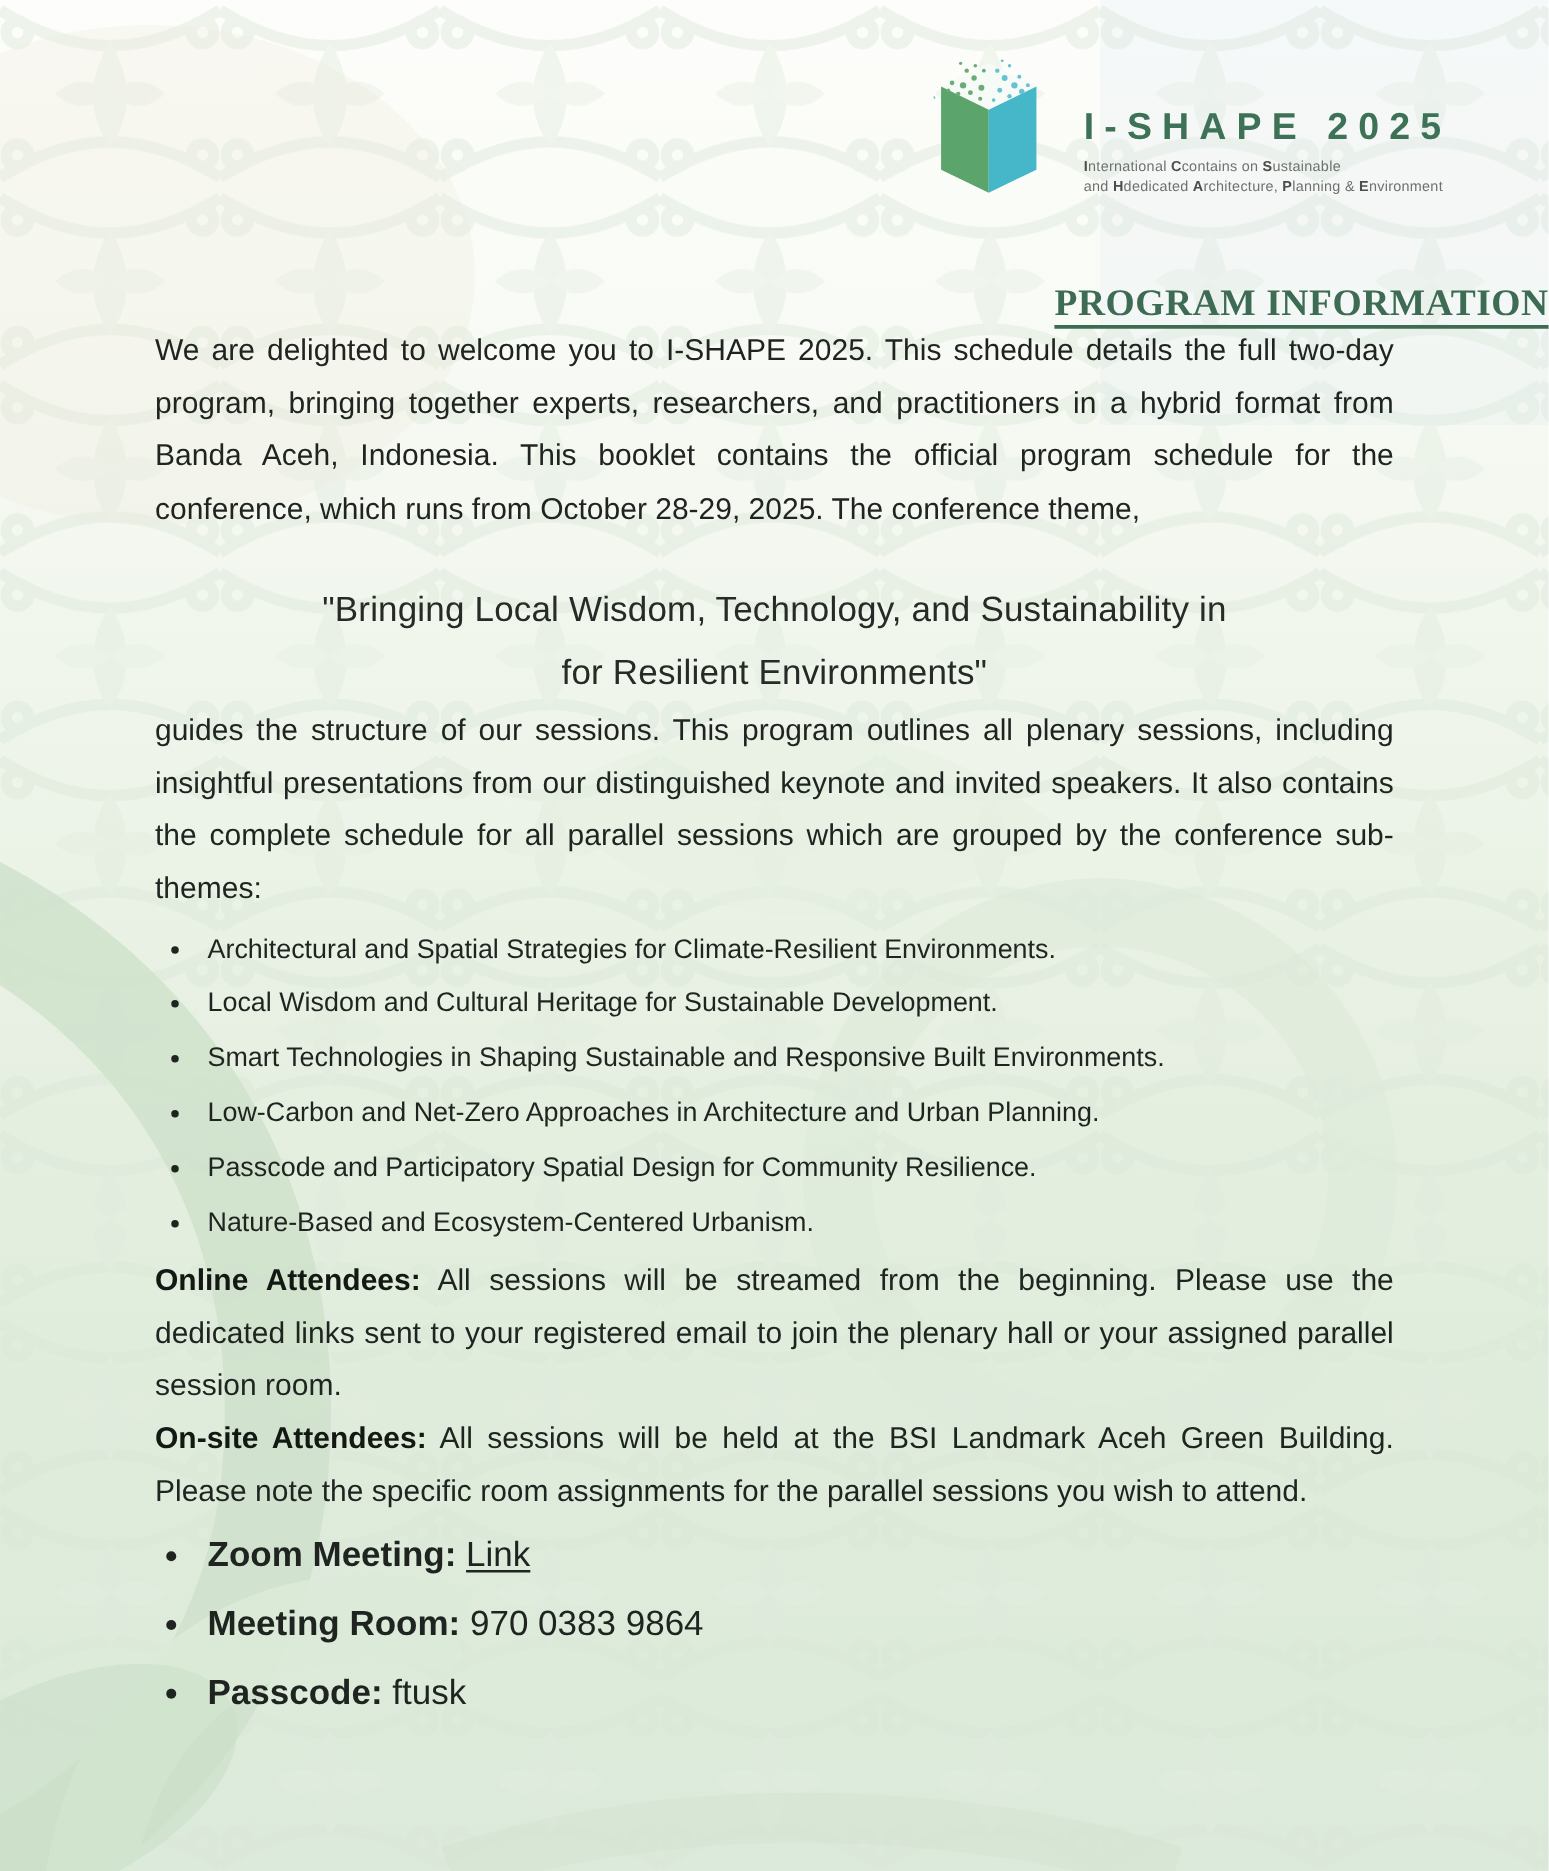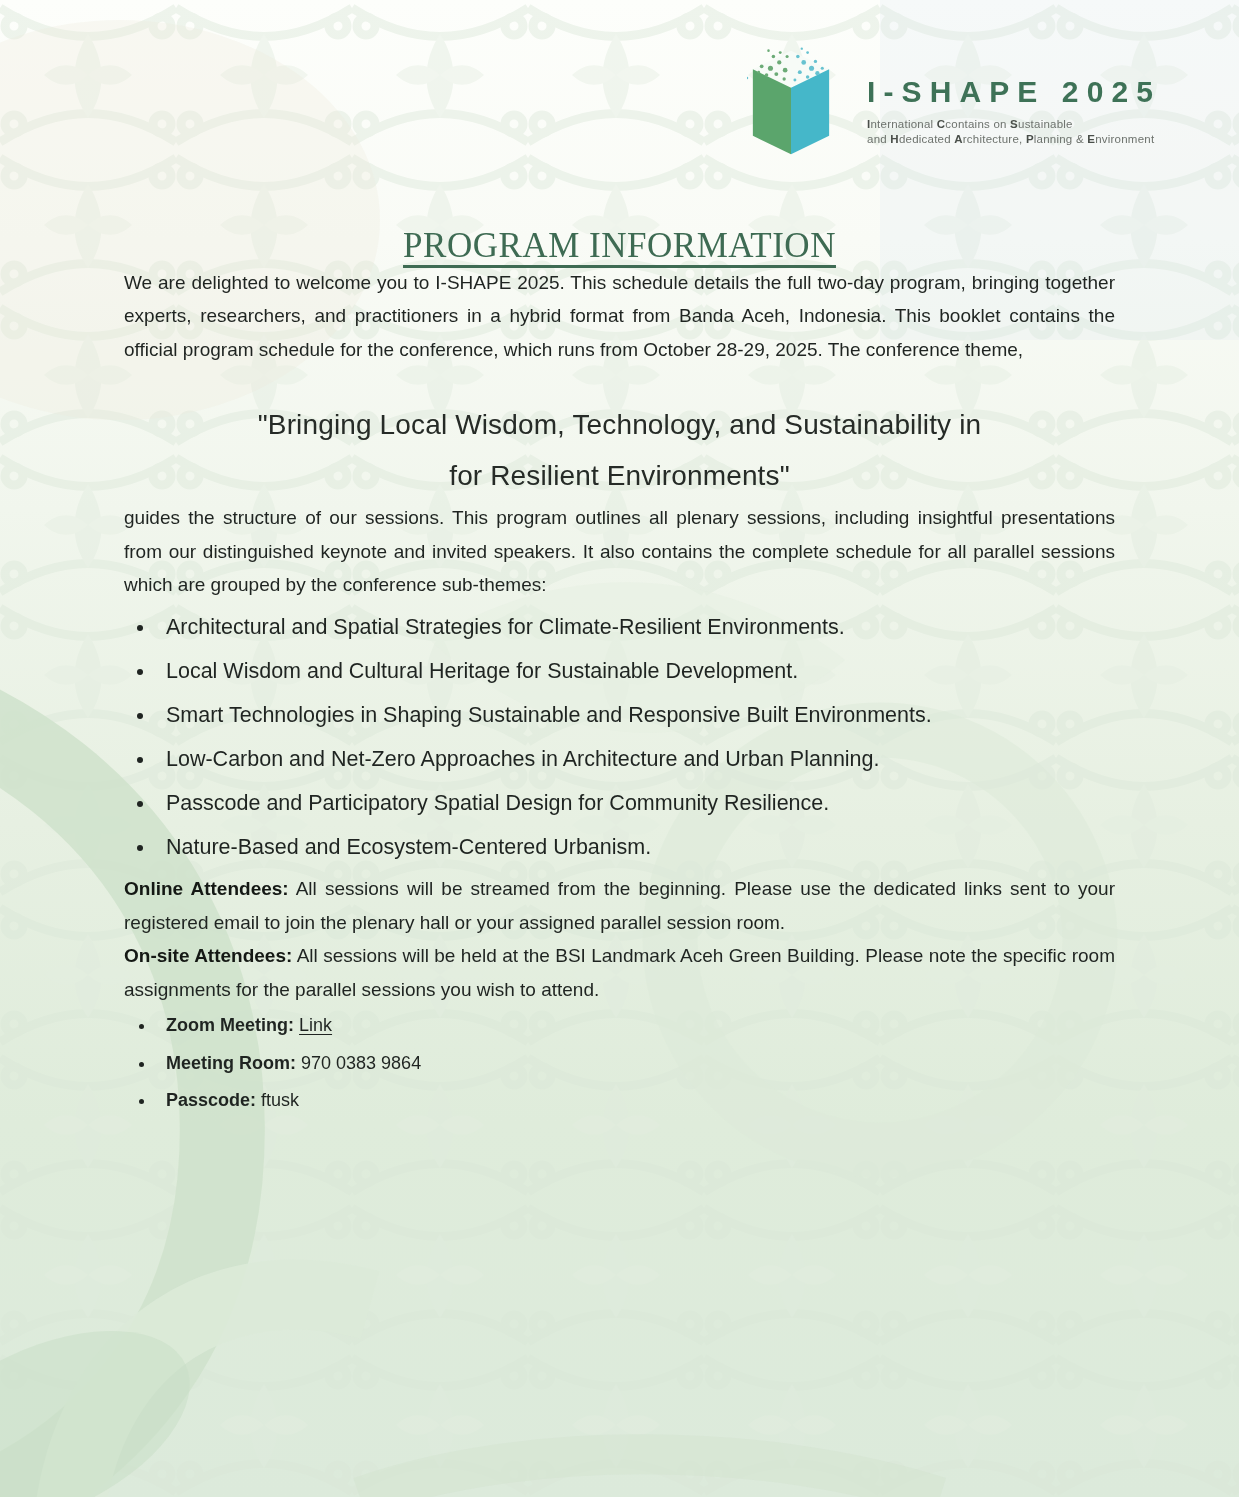--- a/index.html
+++ b/index.html
@@ -6,51 +6,51 @@
   body{
     width:1239px;height:1497px;position:relative;overflow:hidden;
     font-family:"Liberation Sans", sans-serif;
     background:#ffffff;
   }
   .page{position:absolute;inset:0;
     background:linear-gradient(180deg,#fdfefb 0%,#f9fbf6 16%,#f1f6ed 34%,#e7f0e2 55%,#dfecdb 75%,#dceadb 100%);
   }
   .bg{position:absolute;inset:0;pointer-events:none;}
   
-  .logo-row{position:absolute;top:44px;right:78px;display:flex;align-items:center;gap:32px;}
+  .logo-row{position:absolute;top:44px;right:78px;display:flex;align-items:flex-end;gap:32px;}
   .cube{width:88px;height:114px;flex:0 0 auto;}
   .logo-title{
     font-size:30px;font-weight:700;letter-spacing:0.27em;color:#3e7257;margin-top:20px;white-space:nowrap;
   }
   .logo-subtitle{margin-top:8px;font-size:11.5px;line-height:1.34;color:#6d726d;letter-spacing:0.02em;white-space:nowrap;}
   .logo-subtitle span[data-b]{font-weight:700;color:#494e49;}
   
   h1.page-title{
-    margin:226px 0 0;text-align:center;
-    font-family:"Liberation Serif", serif;font-size:35px;font-weight:400;color:#3e6b53;
+    margin:226px 0 0;text-align:right;
+    font-family:"Liberation Serif", serif;font-size:30px;font-weight:700;color:#3e6b53;
     letter-spacing:0.015em;position:relative;
   }
   h1.page-title .ul{
     text-decoration:underline;text-decoration-thickness:3px;text-underline-offset:8px;
   }
   
   .content{position:relative;margin:0 124px;color:#1f2421;}
-  p.body{font-size:19px;line-height:1.76;text-align:justify;margin:0;}
+  p.body{font-size:24px;line-height:1.76;text-align:justify;margin:0;}
   .p-intro{margin-top:62px;}
   .quote{
     margin-top:34px;text-align:center;font-size:28px;line-height:1.8;color:#262b27;
     font-weight:400;letter-spacing:0.005em;
   }
   .p-sessions{margin-top:30px;}
   ul.subthemes{margin:8px 0 0;padding-left:32px;list-style:disc;}
   ul.subthemes li{font-size:21.5px;line-height:1.76;margin-bottom:6px;padding-left:10px;}
   .p-onsite{margin-top:44px;}
   .p-online{margin-top:38px;}
   ul.meeting{margin:4px 0 0;padding-left:32px;list-style:disc;}
-  ul.meeting li{font-size:18px;line-height:1.76;margin-bottom:6px;padding-left:10px;}
+  ul.meeting li{font-size:28px;line-height:1.76;margin-bottom:6px;padding-left:10px;}
   .rich span[data-b]{font-weight:700;color:#141814;}
   a.zoom-link{color:inherit;text-decoration:underline;text-underline-offset:3px;cursor:pointer;}
 </style>
 </head>
 <body>
 
 <div class="page">
 
   <svg class="bg" width="1239" height="1497" viewBox="0 0 1239 1497" aria-hidden="true">
     <defs>

